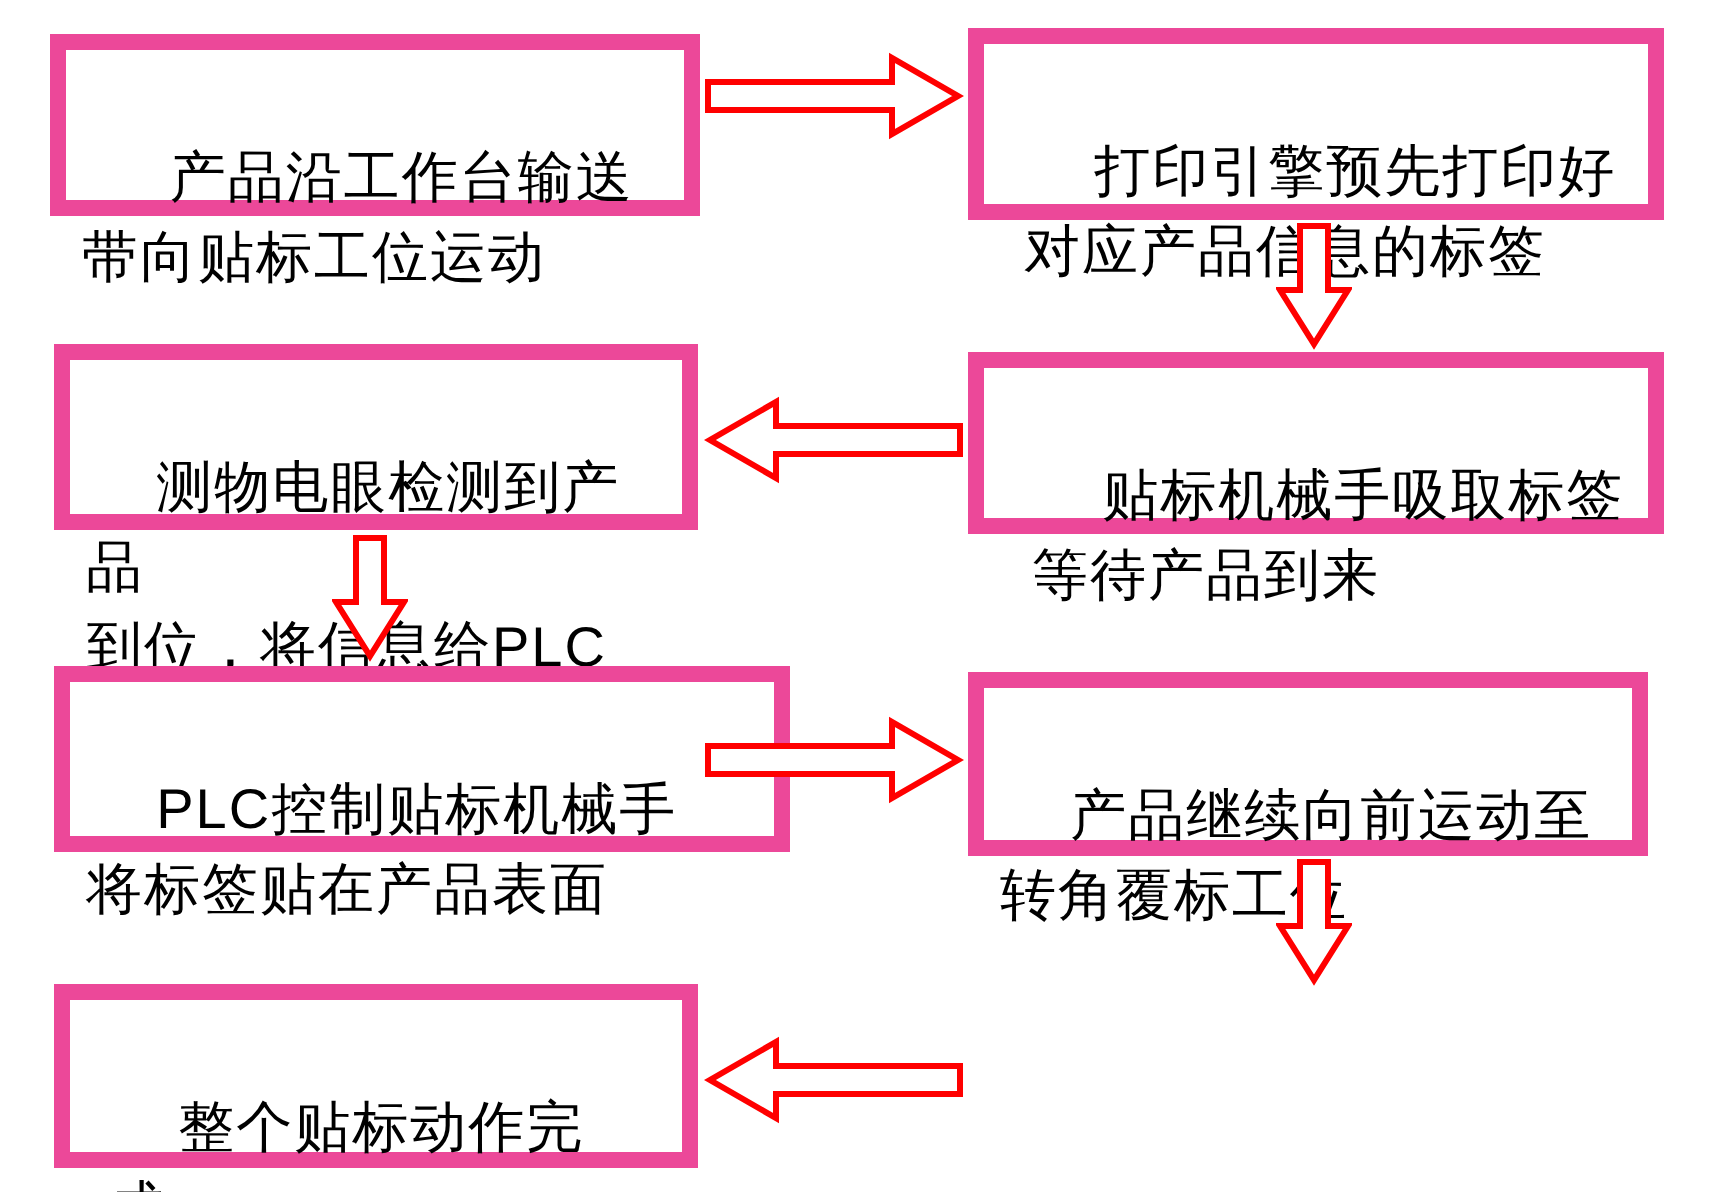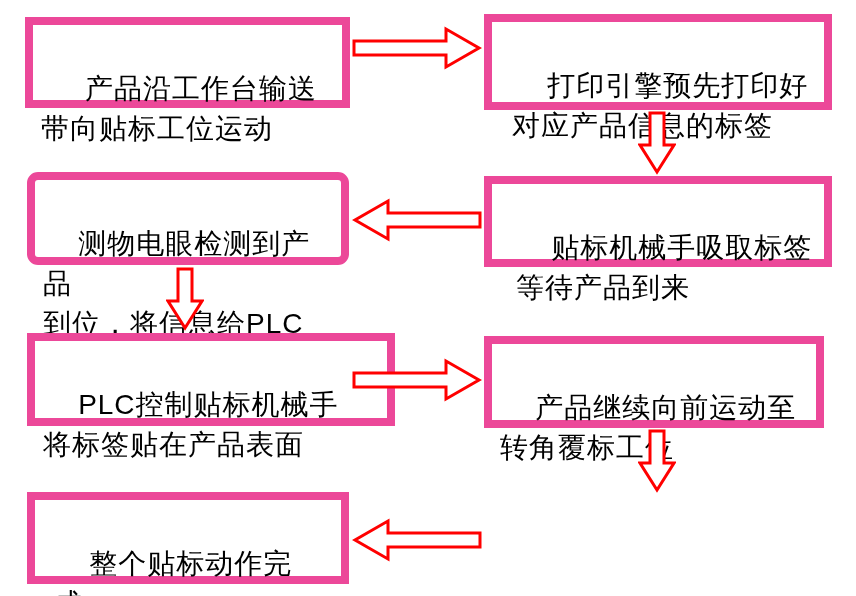--- a/index.html
+++ b/index.html
@@ -24,21 +24,21 @@
     line-height: 40px;
     padding: 4px 8px;
     white-space: pre-wrap;
     letter-spacing: 1px;
   }
 
   
   .n1 { left: 25px;  top: 17px;  width: 325px; height: 91px; }
   .n2 { left: 484px; top: 14px;  width: 348px; height: 96px; padding-left: 20px; }
   .n3 { left: 484px; top: 176px; width: 348px; height: 91px; padding-left: 24px; }
-  .n4 { left: 27px;  top: 172px; width: 322px; height: 93px; border-radius: 11px; }
+  .n4 { left: 27px;  top: 172px; width: 322px; height: 93px; }
   .n5 { left: 27px;  top: 333px; width: 368px; height: 93px; }
   .n6 { left: 484px; top: 336px; width: 340px; height: 92px; }
   .n7 { left: 484px; top: 492px; width: 348px; height: 92px; }
   .n8 { left: 27px;  top: 492px; width: 322px; height: 92px; padding-left: 19px; }
 
   .arrow { position: absolute; line-height: 0; }
   .arrow svg { display: block; }
   .flip svg { transform: scaleX(-1); }
 
   

